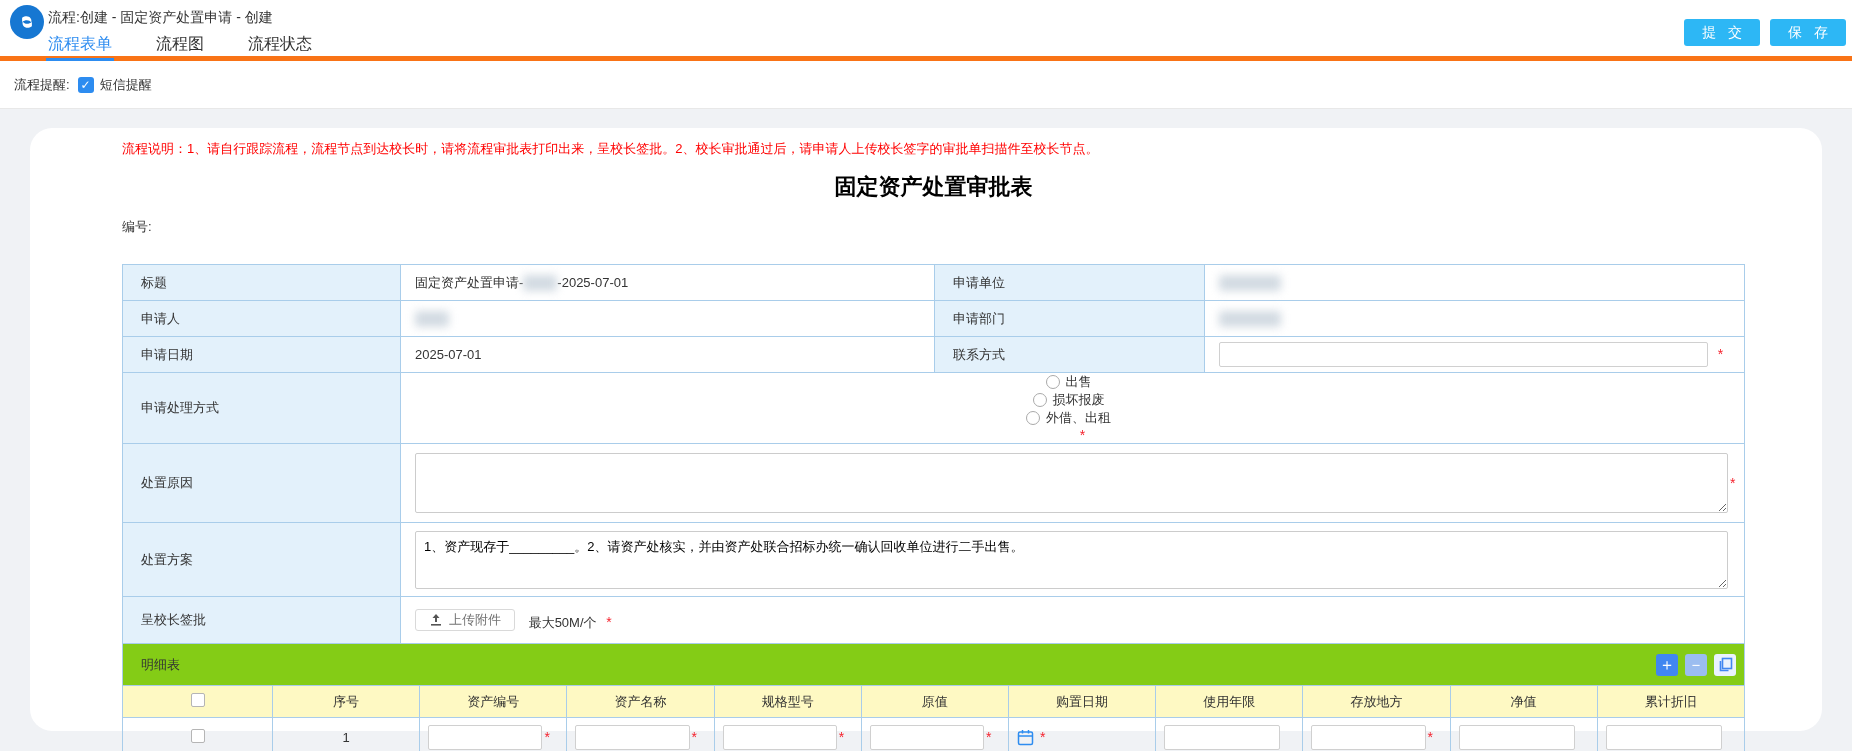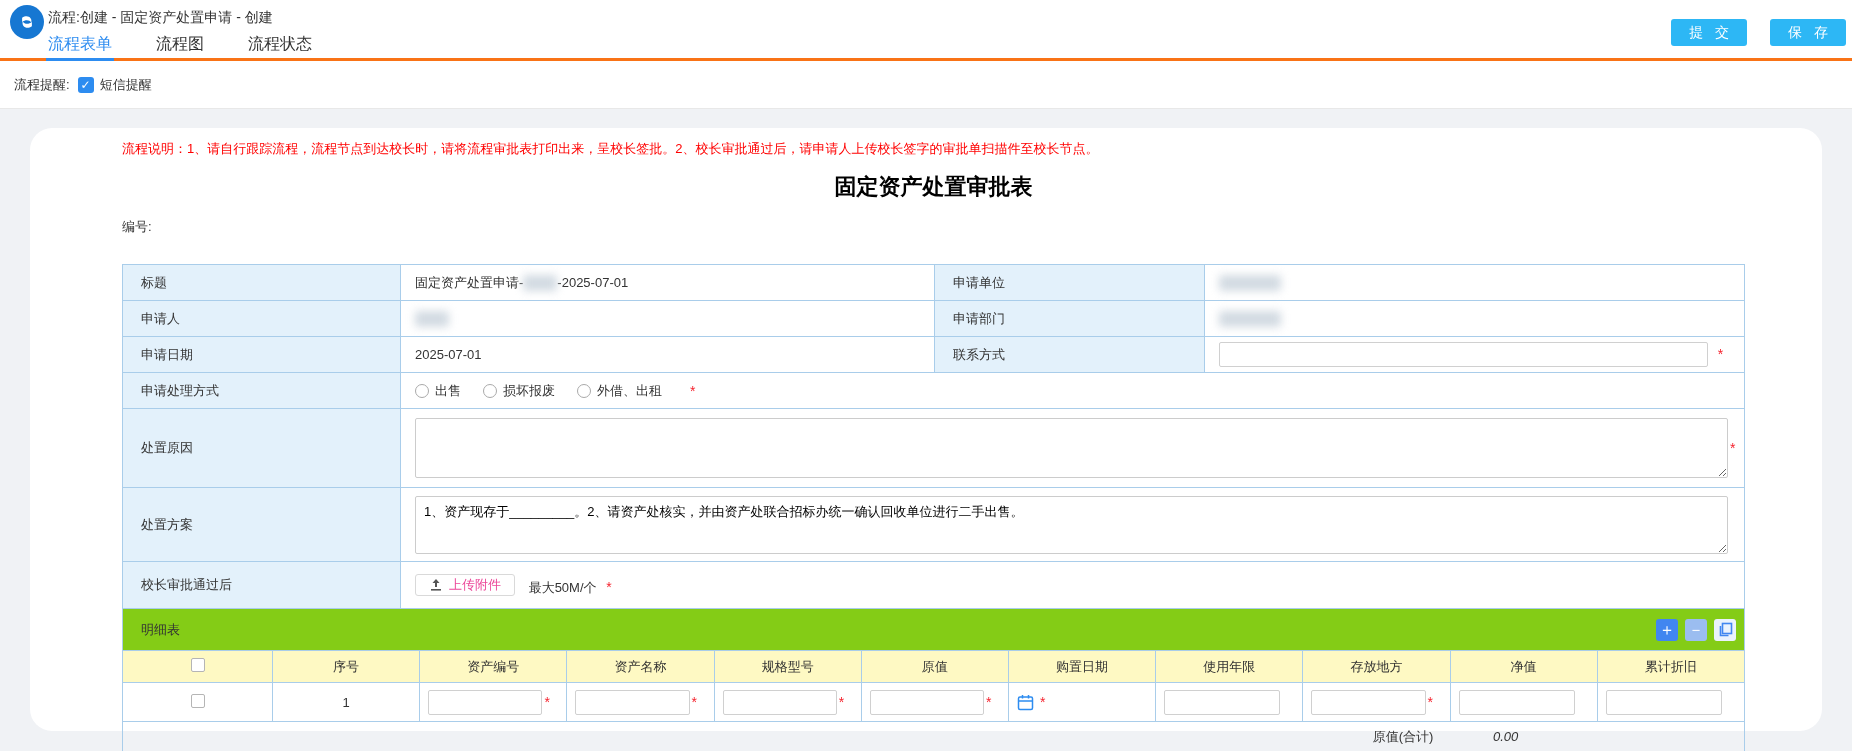--- a/index.html
+++ b/index.html
@@ -1,26 +1,26 @@
 <!DOCTYPE html>
 <html><head>
 <meta charset="utf-8">
 <style>
   * { margin:0; padding:0; box-sizing:border-box; }
   html,body { width:1852px; height:751px; overflow:hidden; }
   body { background:#f0f2f5; font-family:"Liberation Sans","DejaVu Sans",sans-serif; color:#333; font-size:13px; }
 
   
-  .app-header { position:relative; height:61px; background:#fff; border-bottom:3px solid #f97316; }
+  .app-header { position:relative; height:61px; background:#fff; border-bottom:5px solid #f97316; }
   .logo { position:absolute; left:10px; top:5px; width:34px; height:34px; border-radius:50%; background:#1677d2; display:flex; align-items:center; justify-content:center; }
   .app-title { position:absolute; left:48px; top:9px; font-size:14px; color:#333; }
   .tabs { position:absolute; left:46px; top:30px; display:flex; height:31px; }
   .tab { font-size:16px; color:#333; margin-right:40px; padding:4px 2px 0 2px; cursor:pointer; height:31px;text-align:right; }
   .tab.active { color:#2d8cf0; border-bottom:3px solid #2d8cf0; }
-  .header-btns { position:absolute; right:6px; top:19px; display:flex; gap:23px; }
+  .header-btns { position:absolute; right:6px; top:19px; display:flex; gap:10px; }
   .hbtn { background:#2db7f5; color:#fff; border:none; font-size:14px; letter-spacing:4px; padding:0 14px 0 18px; height:27px; border-radius:3px; cursor:pointer; font-family:inherit; }
 
   
   .reminder-row { height:48px; background:#fff; border-bottom:1px solid #e8e8e8; display:flex; align-items:center; padding-left:14px; }
   .reminder-row .lab { font-size:13px; }
   .cbx { width:16px; height:16px; background:#2d8cf0; border-radius:3px; color:#fff; font-size:12px; display:inline-flex; align-items:center; justify-content:center; margin:0 6px 0 8px; cursor:pointer; }
 
   
   .card { margin:19px 30px 0 30px; background:#fff; height:603px; padding:12px 77px 0 92px;border-radius:22px; }
   .notice { color:#ff0000; font-size:13px; }
@@ -33,30 +33,30 @@
   td.val { background:#fff; padding-left:14px; }
   .r36 { height:36px; } .r77 { height:77px; } .r74 { height:74px; } .r47 { height:47px; } .r42 { height:42px; }
 
   .redact { display:inline-block; vertical-align:middle; height:16px; background:#c4cfd9; border-radius:2px; filter:blur(4px); opacity:.75; }
   .redact.w30 { width:34px; } .redact.w60 { width:62px; }
 
   input.txt { height:25px; border:1px solid #d0d0d0; border-radius:2px; background:#fff; outline:none; font-family:inherit; font-size:13px; padding:0 4px; }
   .star { color:#f5222d; font-size:14px; margin-left:6px; }
   .contact-input { width:calc(100% - 36px); }
 
-  .radio-group { display:flex; align-items:center; }
+  .radio-group { display:flex; align-items:center;flex-direction:column; }
   .radio { width:14px; height:14px; border:1px solid #aaa; border-radius:50%; background:#fff; margin-right:6px; cursor:pointer; flex:none; }
   .radio-item { display:flex; align-items:center; margin-right:22px; cursor:pointer; }
 
   textarea.ta { width:calc(100% - 16px); border:1px solid #ccc; border-radius:2px; font-family:inherit; font-size:13px; padding:6px 8px; resize:both; outline:none; display:block; }
   .ta-wrap { display:flex; align-items:center; padding:4px 0; }
   .ta-reason { height:60px; margin:5px 0; }
   .ta-plan { height:58px; margin:5px 0; }
 
-  .upload-btn { display:inline-flex; align-items:center; gap:6px; border:1px solid #d9d9d9; background:#fff; border-radius:3px; height:22px; padding:0 13px; font-size:13px; color:#ec4899; cursor:pointer; font-family:inherit; }
+  .upload-btn { display:inline-flex; align-items:center; gap:6px; border:1px solid #d9d9d9; background:#fff; border-radius:3px; height:22px; padding:0 13px; font-size:13px; color:#737373; cursor:pointer; font-family:inherit; }
   .upload-hint { margin-left:10px; font-size:13px; }
 
   .detail-head-row { display:flex; align-items:center; justify-content:space-between; padding:0 8px 0 18px; }
   .detail-btns { display:flex; gap:7px; align-items:center; }
   .sq-btn { width:22px; height:22px; border:none; border-radius:3px; color:#fff; font-size:16px; line-height:20px; cursor:pointer; display:flex; align-items:center; justify-content:center; font-family:inherit; }
   .sq-btn.add { background:#4186f0; }
   .sq-btn.minus { background:#9bbdf0; }
   .sq-btn.copy { background:#eaf2fd; }
 
   table.detail { width:100%; border-collapse:collapse; table-layout:fixed; margin-top:-1px; }
@@ -169,21 +169,21 @@
         </div>
       </td>
     </tr>
     <tr class="r74">
       <td class="lbl">处置方案</td>
       <td class="val" colspan="3">
         <textarea class="ta ta-plan" style="">1、资产现存于_________。2、请资产处核实，并由资产处联合招标办统一确认回收单位进行二手出售。</textarea>
       </td>
     </tr>
     <tr class="r47">
-      <td class="lbl">校长审批通过后</td>
+      <td class="lbl">呈校长签批</td>
       <td class="val" colspan="3">
         <button class="upload-btn">
           <svg width="14" height="14" viewBox="0 0 14 14">
             <path d="M7 1 L10.5 5 L8 5 L8 9 L6 9 L6 5 L3.5 5 Z" fill="#555"></path>
             <rect x="2" y="11" width="10" height="1.6" fill="#555"></rect>
           </svg>
           <span>上传附件</span>
         </button>
         <span class="upload-hint">最大50M/个</span>
         <span class="star">*</span>

